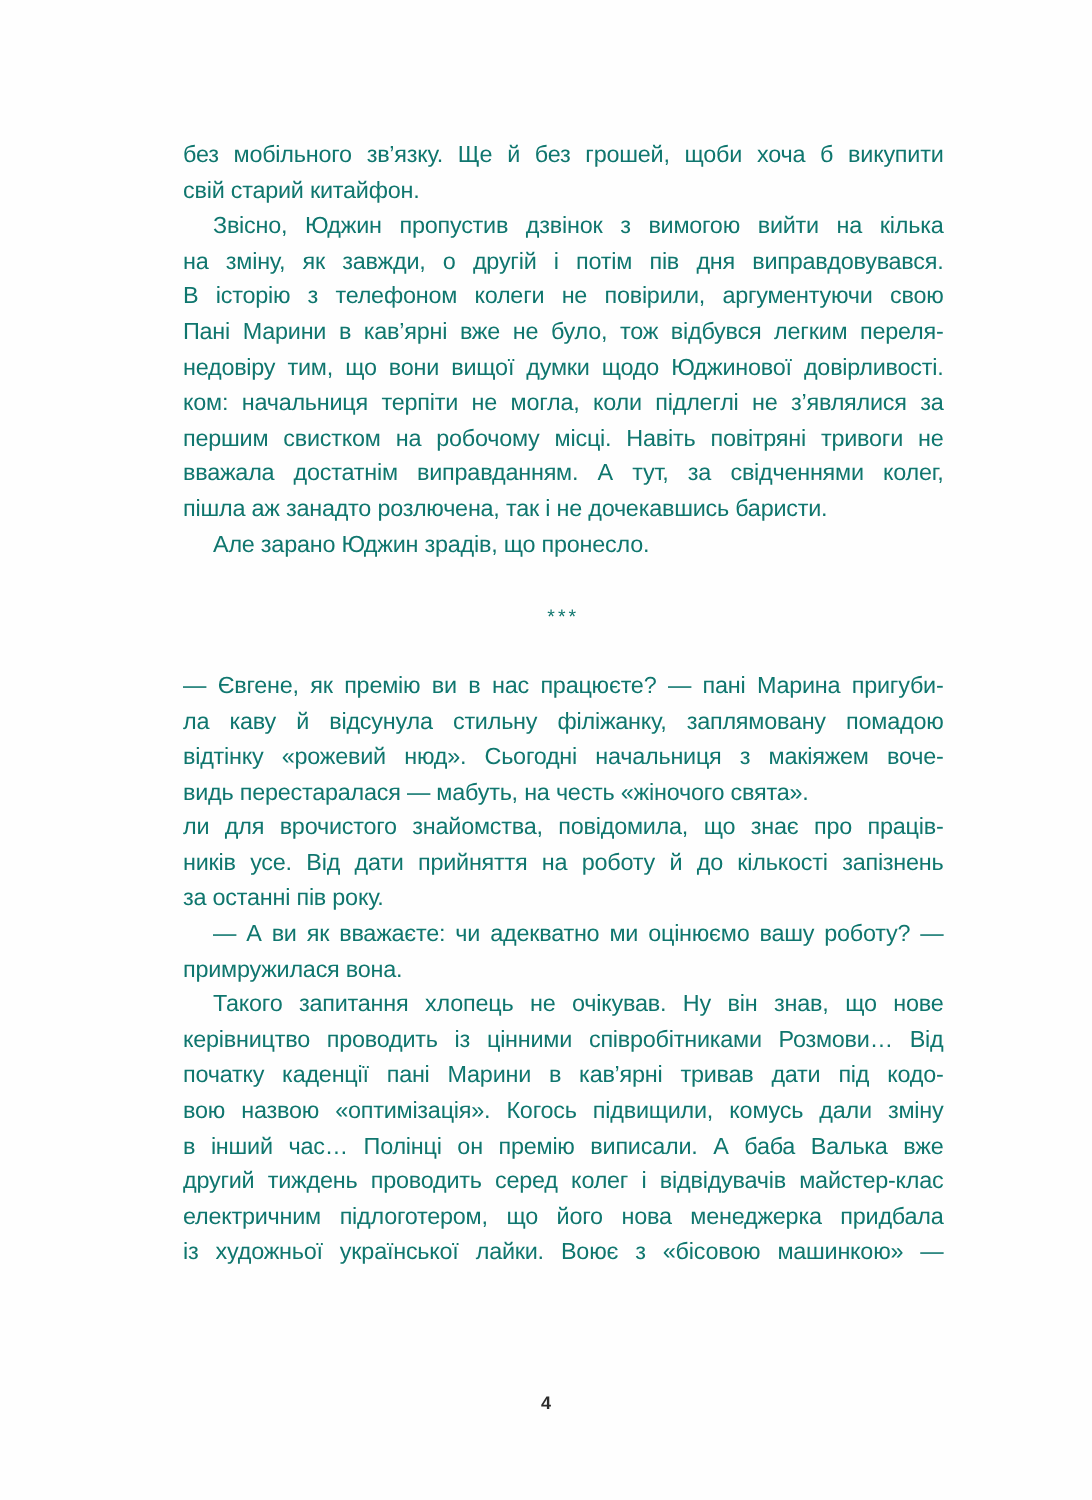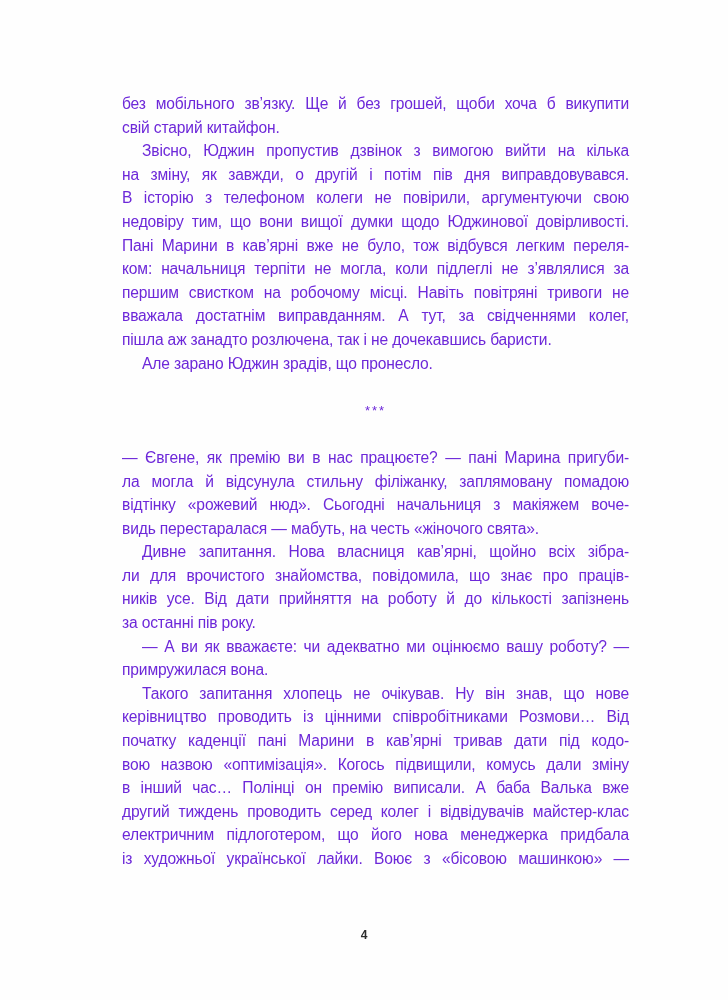--- a/index.html
+++ b/index.html
@@ -22,21 +22,21 @@
       background: #fefefe;
     }
     .text-block {
       position: absolute;
       left: 122px;
       top: 92px;
       width: 507px;
       font-family: "Liberation Sans Narrow", "Liberation Sans", sans-serif;
       font-size: 15.6px;
       line-height: 23.6px;
-      color: #6d28d9;
+      color: #0f766e;
       letter-spacing: -0.15px;
     }
     .line {
       display: block;
       white-space: nowrap;
       height: 23.6px;
     }
     .line.justify {
       text-align: justify;
       text-align-last: justify;
@@ -68,35 +68,34 @@
 </head>
 <body>
 
 <div class="page">
   <div class="text-block" id="text-block">
       <span class="line justify">без мобільного зв’язку. Ще й без грошей, щоби хоча б викупити</span>
       <span class="line">свій старий китайфон.</span>
       <span class="line indent justify">Звісно, Юджин пропустив дзвінок з вимогою вийти на кілька</span>
       <span class="line justify">на зміну, як завжди, о другій і потім пів дня виправдовувався.</span>
       <span class="line justify">В історію з телефоном колеги не повірили, аргументуючи свою</span>
+      <span class="line justify">Пані Марини в кав’ярні вже не було, тож відбувся легким переля-</span>
       <span class="line justify">недовіру тим, що вони вищої думки щодо Юджинової довірливості.</span>
-      <span class="line justify">Пані Марини в кав’ярні вже не було, тож відбувся легким переля-</span>
       <span class="line justify">ком: начальниця терпіти не могла, коли підлеглі не з’являлися за</span>
       <span class="line justify">першим свистком на робочому місці. Навіть повітряні тривоги не</span>
       <span class="line justify">вважала достатнім виправданням. А тут, за свідченнями колег,</span>
       <span class="line">пішла аж занадто розлючена, так і не дочекавшись баристи.</span>
       <span class="line indent">Але зарано Юджин зрадів, що пронесло.</span>
       <span class="spacer"></span>
       <span class="line center">***</span>
       <span class="spacer"></span>
       <span class="line justify">— Євгене, як премію ви в нас працюєте? — пані Марина пригуби-</span>
-      <span class="line justify">ла могла й відсунула стильну філіжанку, заплямовану помадою</span>
+      <span class="line justify">ла каву й відсунула стильну філіжанку, заплямовану помадою</span>
       <span class="line justify">відтінку «рожевий нюд». Сьогодні начальниця з макіяжем воче-</span>
       <span class="line">видь перестаралася — мабуть, на честь «жіночого свята».</span>
-      <span class="line indent justify">Дивне запитання. Нова власниця кав’ярні, щойно всіх зібра-</span>
       <span class="line justify">ли для врочистого знайомства, повідомила, що знає про праців-</span>
       <span class="line justify">ників усе. Від дати прийняття на роботу й до кількості запізнень</span>
       <span class="line">за останні пів року.</span>
       <span class="line indent justify">— А ви як вважаєте: чи адекватно ми оцінюємо вашу роботу? —</span>
       <span class="line">примружилася вона.</span>
       <span class="line indent justify">Такого запитання хлопець не очікував. Ну він знав, що нове</span>
       <span class="line justify">керівництво проводить із цінними співробітниками Розмови… Від</span>
       <span class="line justify">початку каденції пані Марини в кав’ярні тривав дати під кодо-</span>
       <span class="line justify">вою назвою «оптимізація». Когось підвищили, комусь дали зміну</span>
       <span class="line justify">в інший час… Полінці он премію виписали. А баба Валька вже</span>

